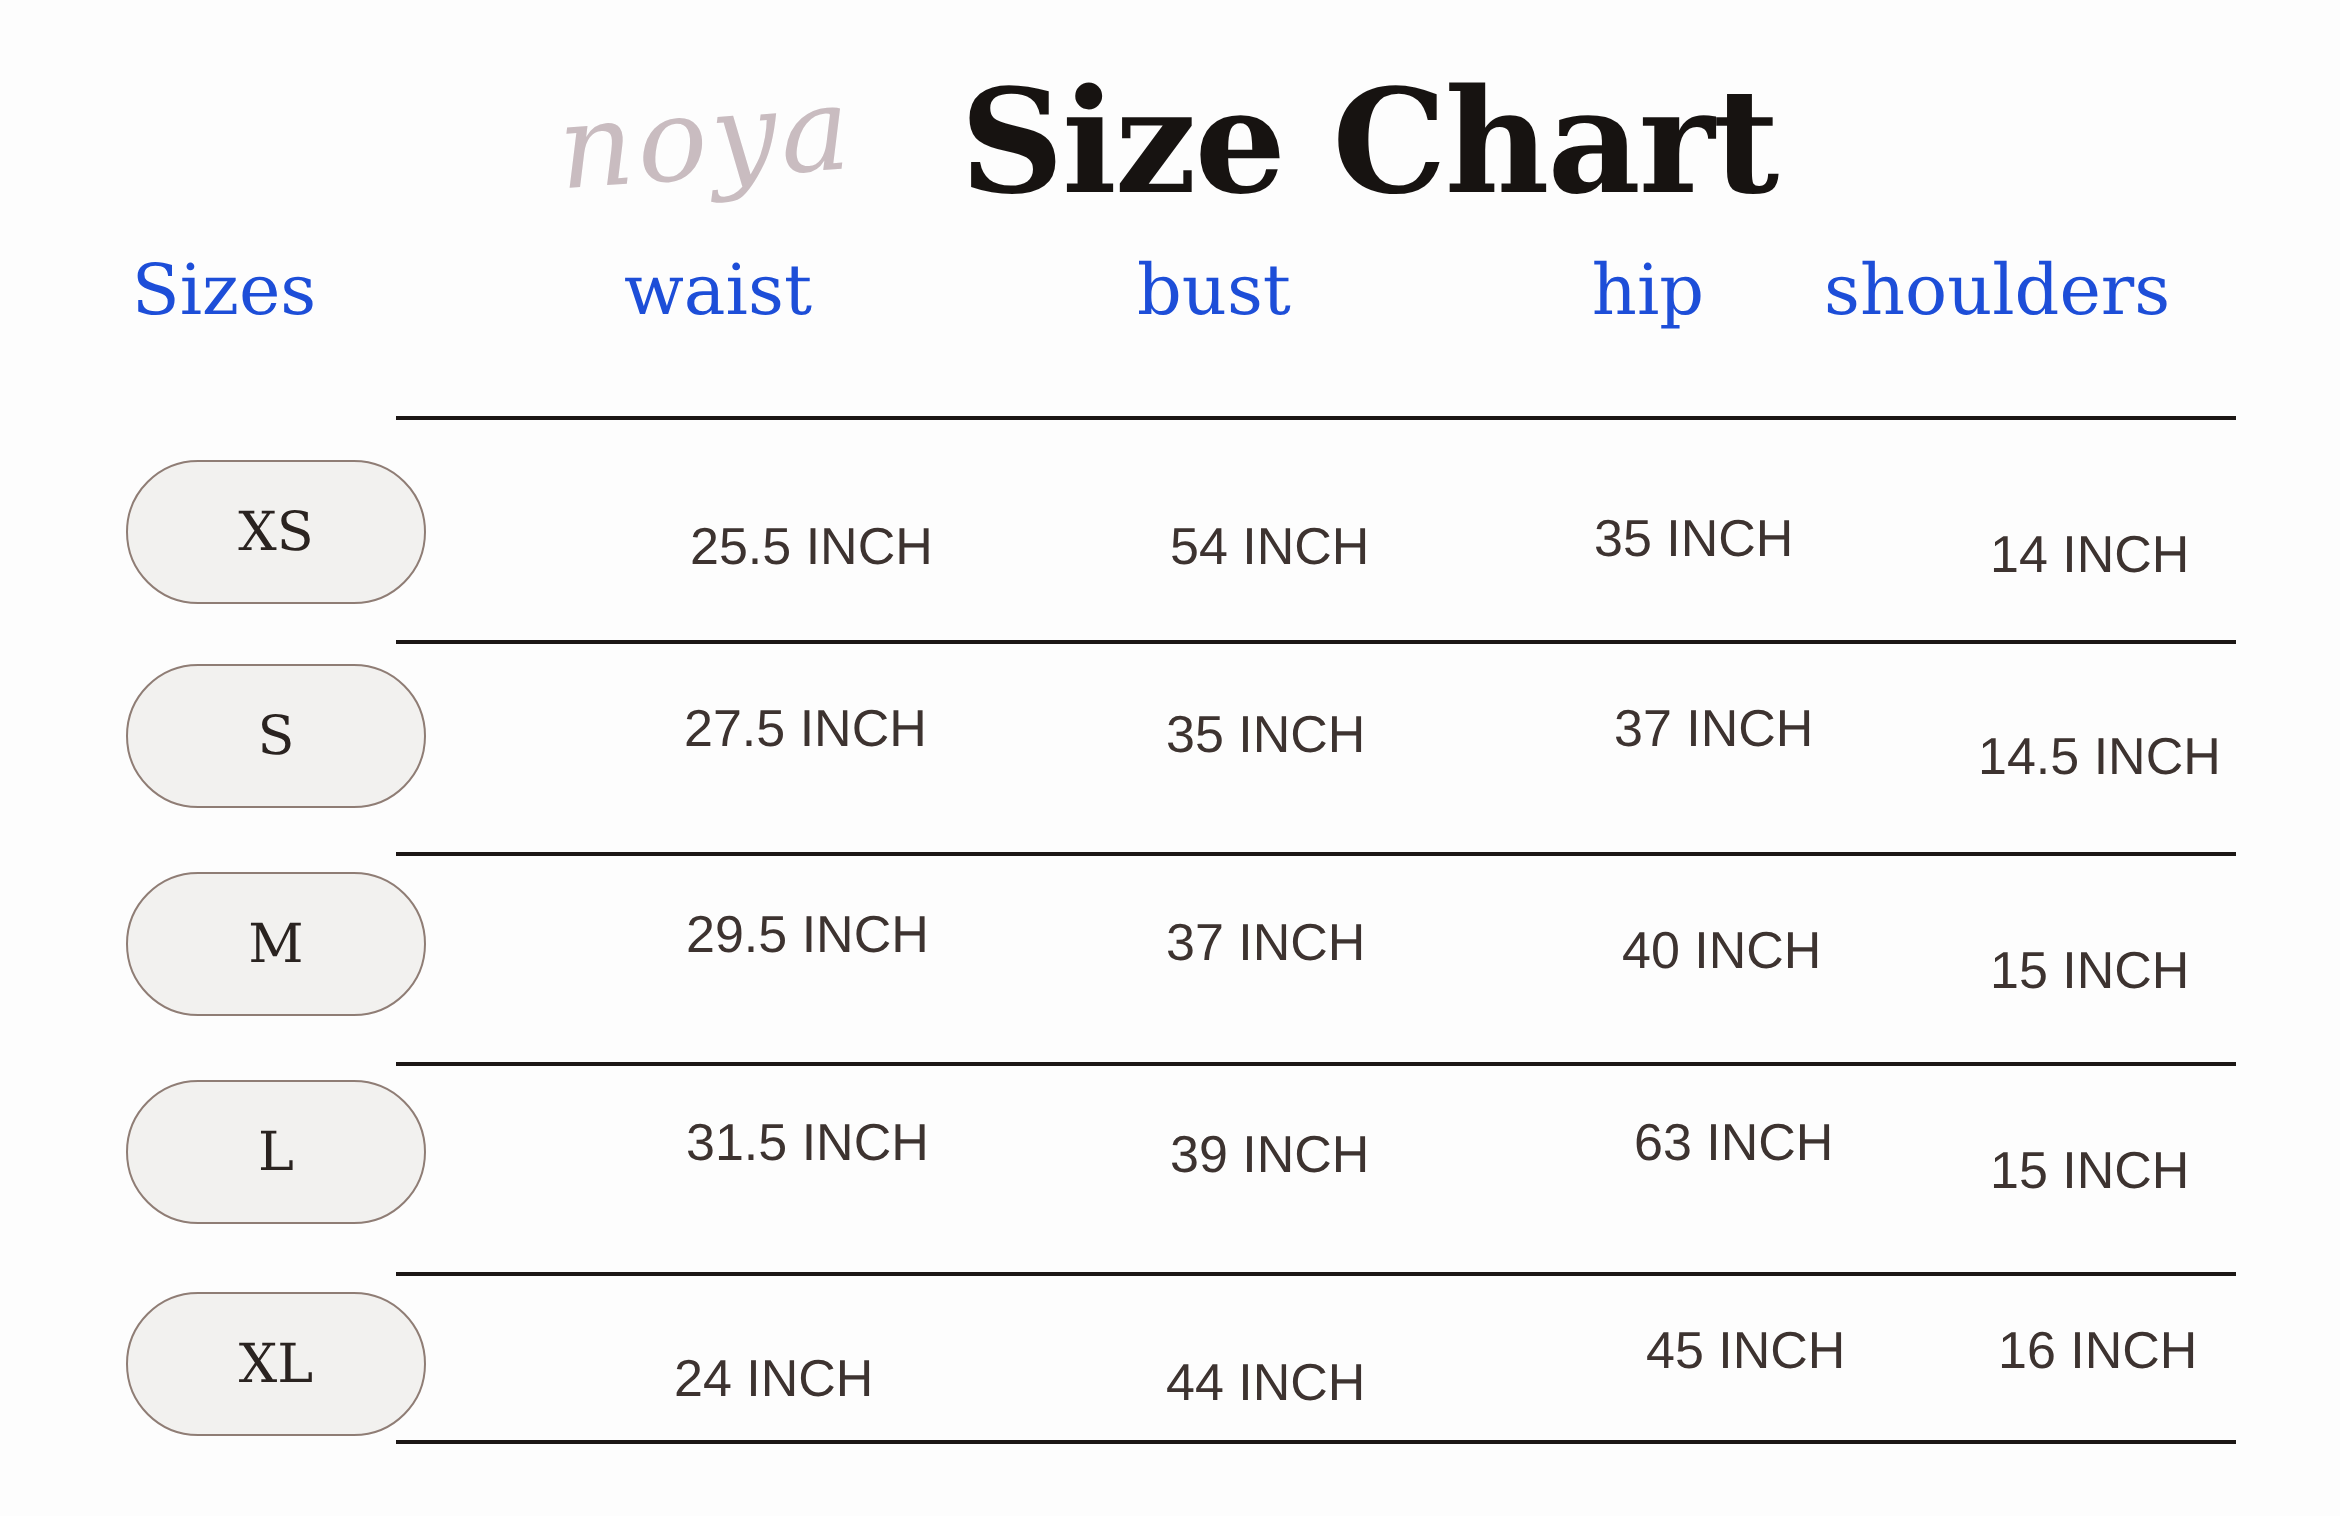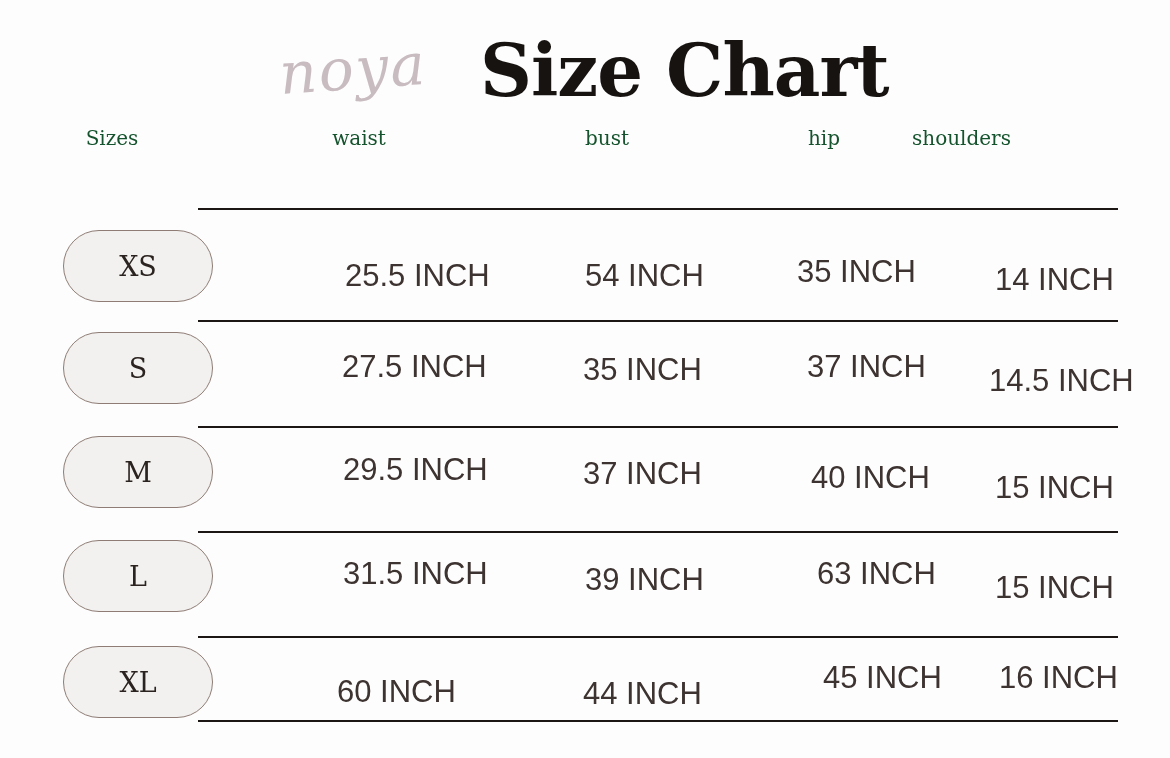--- a/index.html
+++ b/index.html
@@ -63,22 +63,22 @@
   .col-heads {
     position: absolute;
     top: 126px;
     left: 0;
     width: 1170px;
     height: 56px;
   }
   .col-head {
     position: absolute;
     font-family: "DejaVu Serif", serif;
-    font-size: 20px;
-    color: #14532d;
+    font-size: 35px;
+    color: #1d4ed8;
     text-align: center;
     white-space: nowrap;
   }
   .ch-sizes     { left: 28px;  width: 168px; }
   .ch-waist     { left: 252px; width: 214px; }
   .ch-bust      { left: 500px; width: 214px; }
   .ch-hip       { left: 728px; width: 192px; }
   .ch-shoulders { left: 912px; width: 280px; text-align: left; }
 
   
@@ -117,21 +117,21 @@
     align-items: center;
     justify-content: center;
     font-family: "DejaVu Serif", serif;
     font-size: 27px;
     color: #2a2320;
   }
 
   .cell {
     position: absolute;
     font-family: "Liberation Sans", sans-serif;
-    font-size: 31px;
+    font-size: 26px;
     color: #3d3330;
     white-space: nowrap;
   }
 </style>
 </head>
 <body>
 
 <div class="sheet">
 
   <div class="header">
@@ -186,21 +186,21 @@
       <div class="cell" style="left:311px; top:32px">31.5 INCH</div>
       <div class="cell" style="left:553px; top:38px">39 INCH</div>
       <div class="cell" style="left:785px; top:32px">63 INCH</div>
       <div class="cell" style="left:963px; top:46px">15 INCH</div>
     </div>
 
     <div class="rule" style="top:440px"></div>
 
     <div class="row" style="top:434px">
       <div class="pill">XL</div>
-      <div class="cell" style="left:305px; top:44px">60 INCH</div>
+      <div class="cell" style="left:305px; top:44px">24 INCH</div>
       <div class="cell" style="left:551px; top:46px">44 INCH</div>
       <div class="cell" style="left:791px; top:30px">45 INCH</div>
       <div class="cell" style="left:967px; top:30px">16 INCH</div>
     </div>
 
     <div class="rule" style="top:524px"></div>
 
   </div>
 </div>
 

